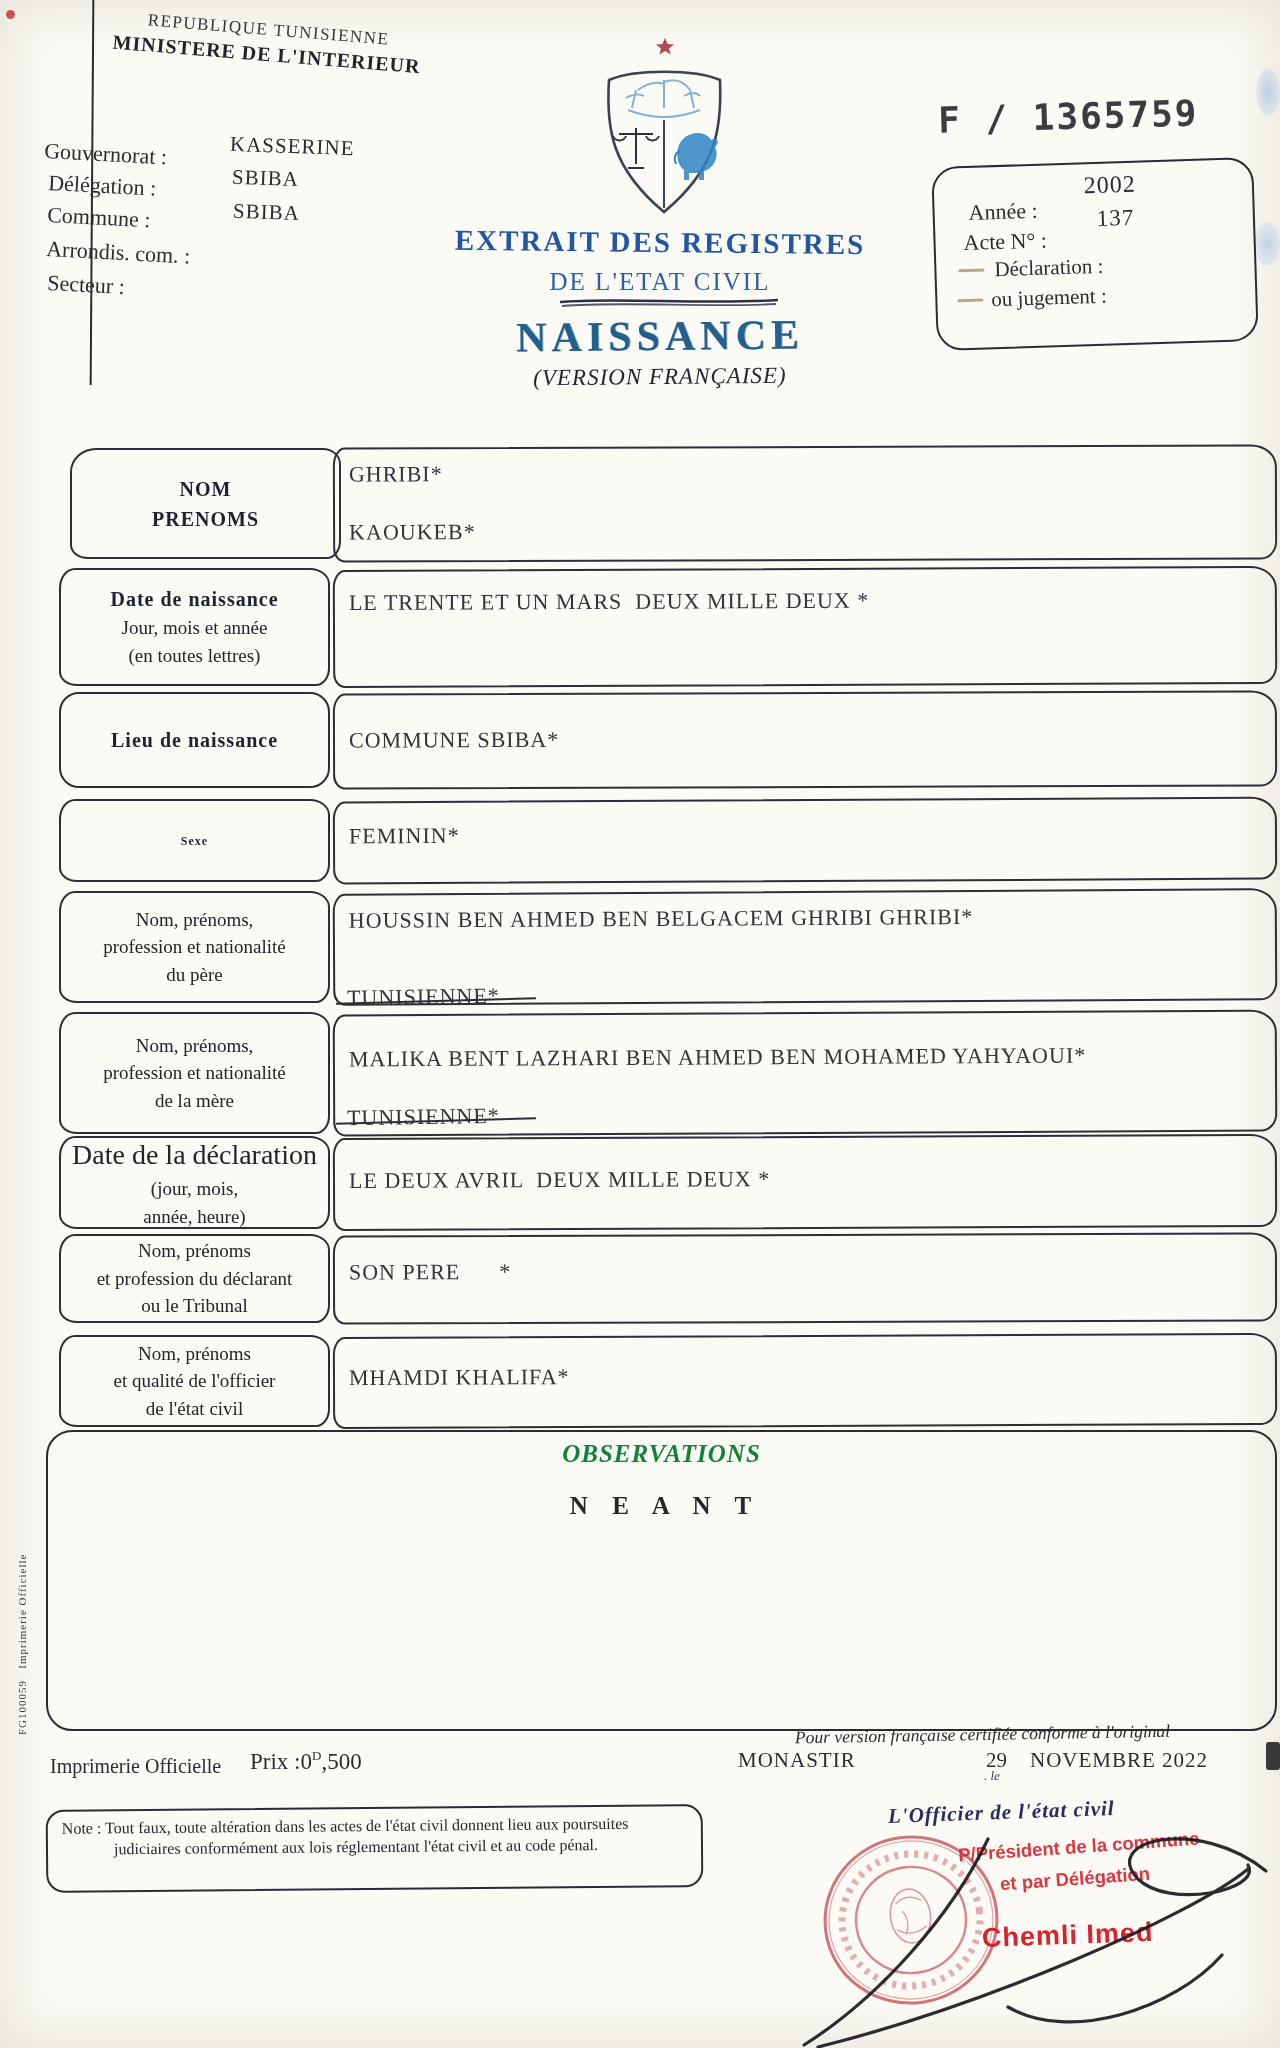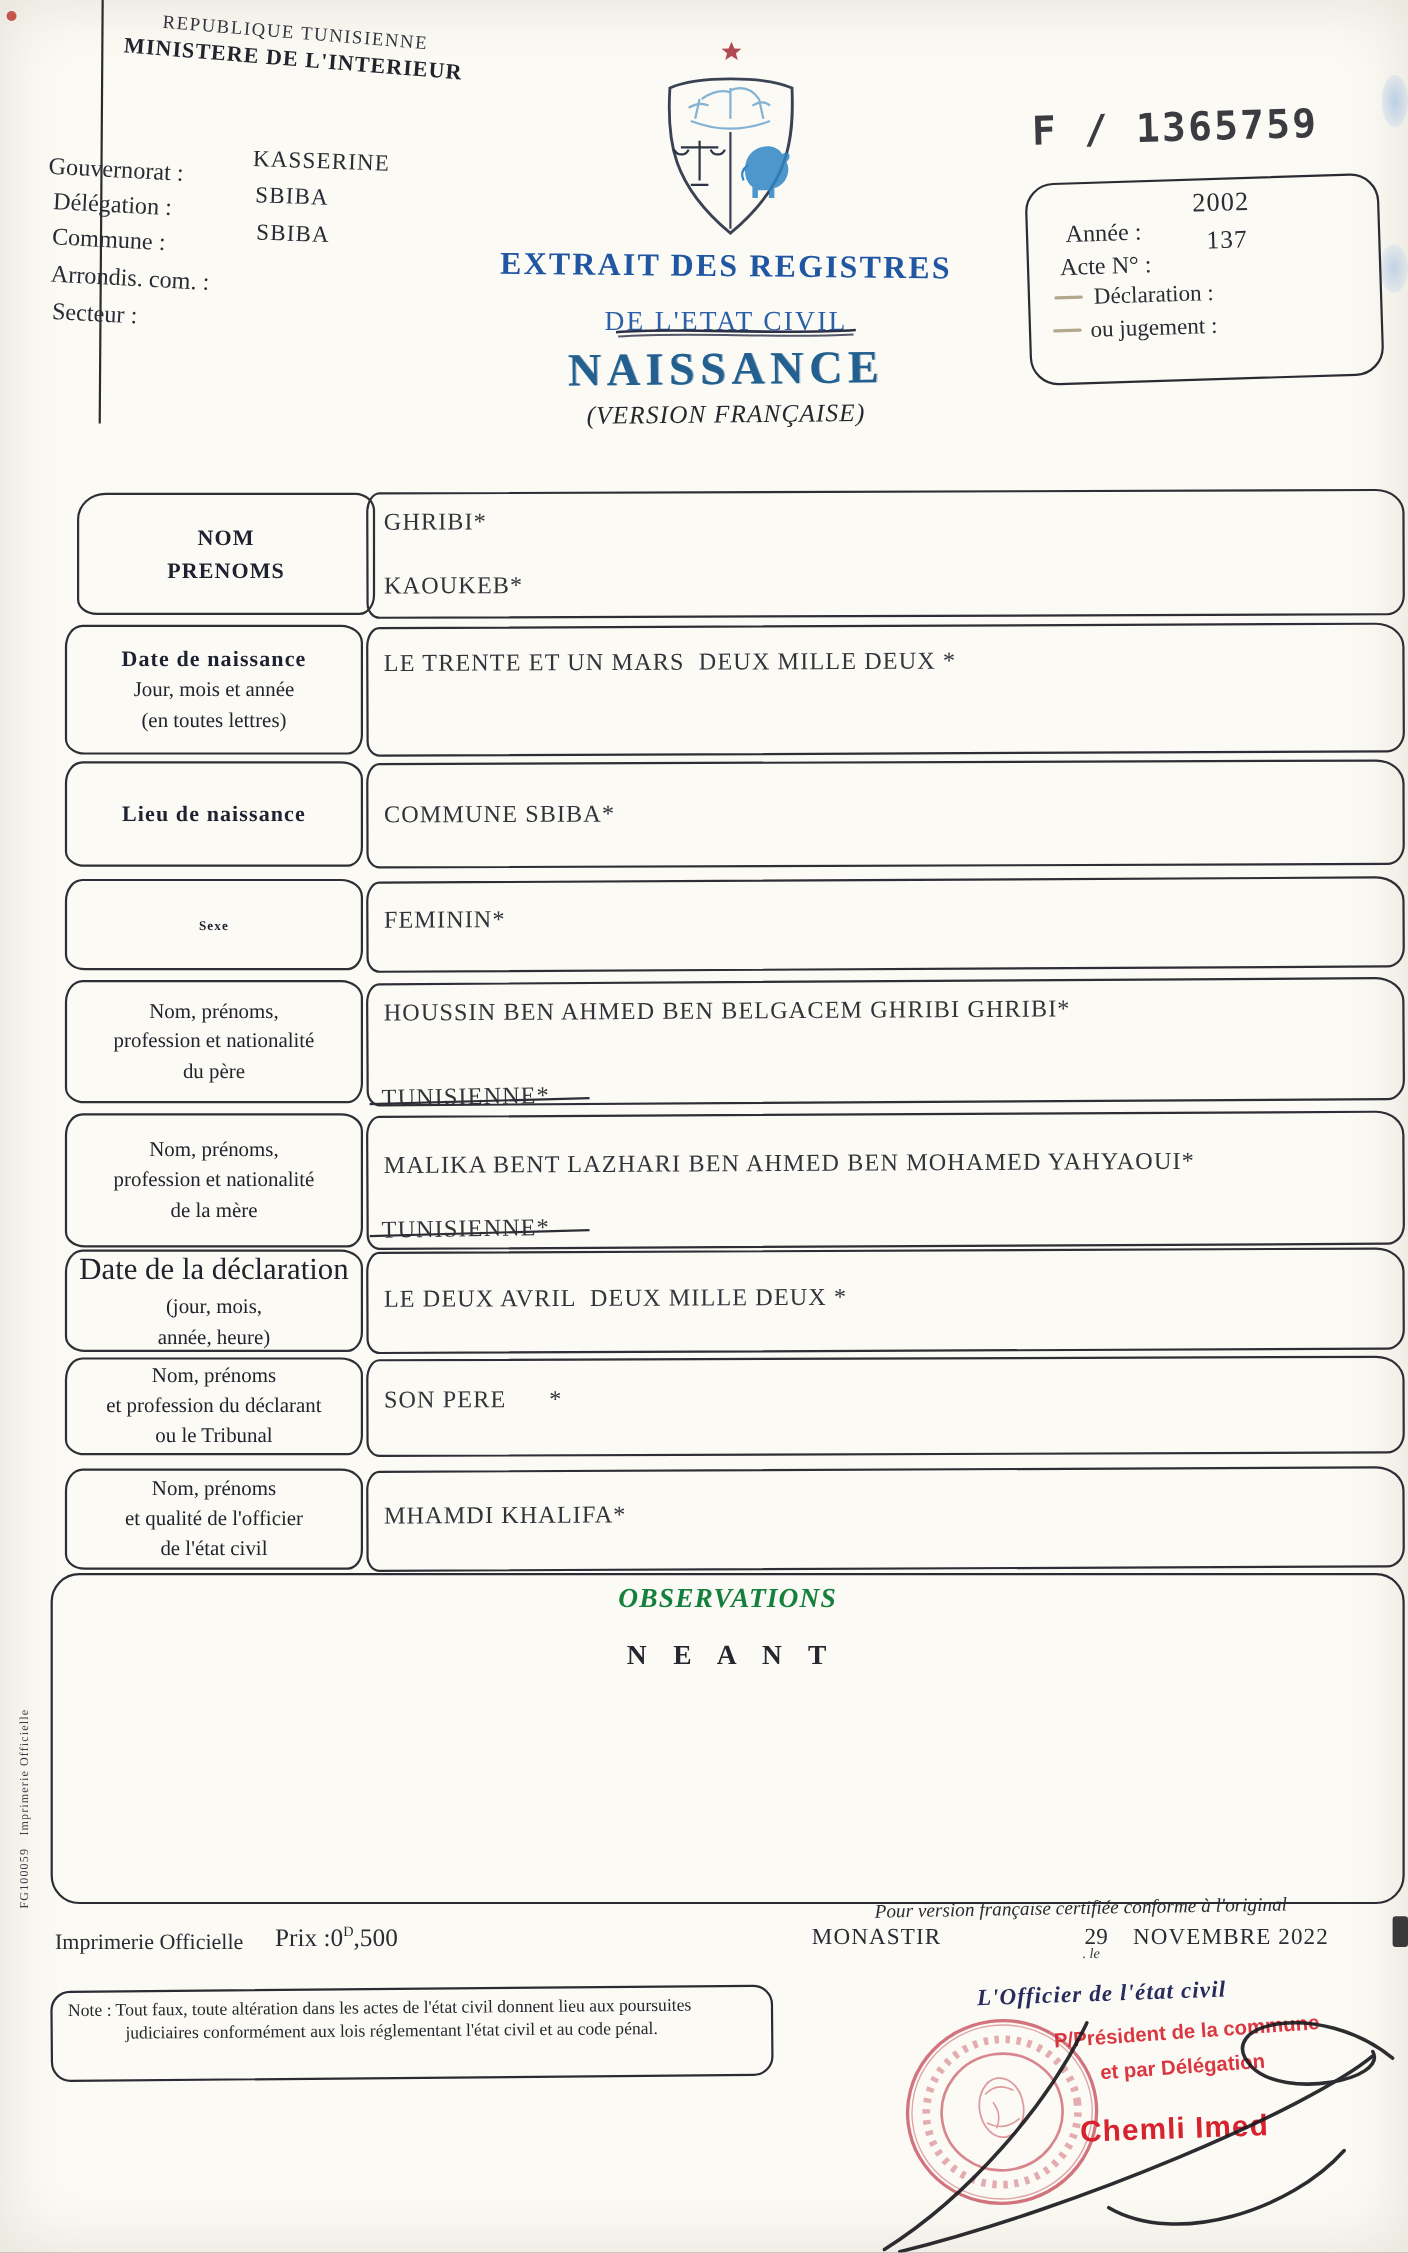--- a/index.html
+++ b/index.html
@@ -64,21 +64,21 @@
         <path d="M 36,140 h 16"></path>
       </g>
       <g>
         <path d="M 86,120 C 90,104 112,100 119,112 C 126,108 128,115 123,119 C 128,129 121,141 112,143 L 112,152 107,152 107,145 97,145 97,152 92,152 92,142 C 86,137 84,130 86,120 Z" fill="#2f85c5" opacity=".85"></path>
         <path d="M 88,122 q -8,6 -4,14" stroke="#2f85c5" stroke-width="2" fill="none"></path>
       </g>
     </svg>
   </div>
 
   <div class="abs" style="left:420px;top:226px;width:480px;text-align:center;font-size:29px;font-weight:bold;letter-spacing:2px;color:#2156a3;transform:rotate(.6deg);">EXTRAIT DES REGISTRES</div>
-  <div class="abs" style="left:420px;top:279px;width:480px;text-align:center;font-size:25px;letter-spacing:2px;color:#2b5fa8;">DE L'ETAT CIVIL</div>
+  <div class="abs" style="left:420px;top:268px;width:480px;text-align:center;font-size:25px;letter-spacing:2px;color:#2b5fa8;">DE L'ETAT CIVIL</div>
   <div class="abs" style="left:556px;top:296px;width:228px;height:14px;">
     <svg width="228" height="14" viewBox="0 0 228 14">
       <path d="M 4,6 C 60,1 150,9 222,4" stroke="#2c3046" stroke-width="2.4" fill="none"></path>
       <path d="M 6,10 C 70,5 150,12 220,8" stroke="#2c3046" stroke-width="1.8" fill="none" opacity=".8"></path>
     </svg>
   </div>
   <div class="abs" style="left:420px;top:312px;width:480px;text-align:center;font-size:42px;font-weight:bold;letter-spacing:5px;color:#23608f;text-shadow:1px 0 0 rgba(20,80,140,.4);transform:rotate(-.6deg);">NAISSANCE</div>
   <div class="abs" style="left:420px;top:364px;width:480px;text-align:center;font-size:23px;font-style:italic;letter-spacing:1px;color:#26262e;transform:rotate(-.6deg);">(VERSION FRANÇAISE)</div>
 
   <div class="abs mono" style="left:938px;top:96px;font-size:36px;font-weight:600;letter-spacing:2px;color:#3b3b41;transform:rotate(-1.6deg);">F / 1365759</div>
@@ -104,21 +104,21 @@
 
   <div class="lblbox abs" style="left:59px;top:568px;width:267px;height:114px;">
     <div class="lb1" style="font-size:20px;">Date de naissance</div>
     <div class="lb2">Jour, mois et année</div>
     <div class="lb2">(en toutes lettres)</div>
   </div>
   <div class="valbox abs" style="left:333px;top:568px;width:940px;height:114px;transform:rotate(-.25deg);">
     <span class="vtext" style="left:14px;top:18px;">LE TRENTE ET UN MARS  DEUX MILLE DEUX *</span>
   </div>
 
-  <div class="lblbox abs" style="left:59px;top:692px;width:267px;height:92px;">
+  <div class="lblbox abs" style="left:59px;top:692px;width:267px;height:92px;border-radius:20px;">
     <div class="lb1" style="font-size:20px;">Lieu de naissance</div>
   </div>
   <div class="valbox abs" style="left:333px;top:692px;width:940px;height:92px;transform:rotate(-.2deg);">
     <span class="vtext" style="left:14px;top:32px;">COMMUNE SBIBA*</span>
   </div>
 
   <div class="lblbox abs" style="left:59px;top:799px;width:267px;height:79px;">
     <div class="lb1" style="font-size:12px;">Sexe</div>
   </div>
   <div class="valbox abs" style="left:333px;top:799px;width:940px;height:79px;transform:rotate(-.3deg);">

